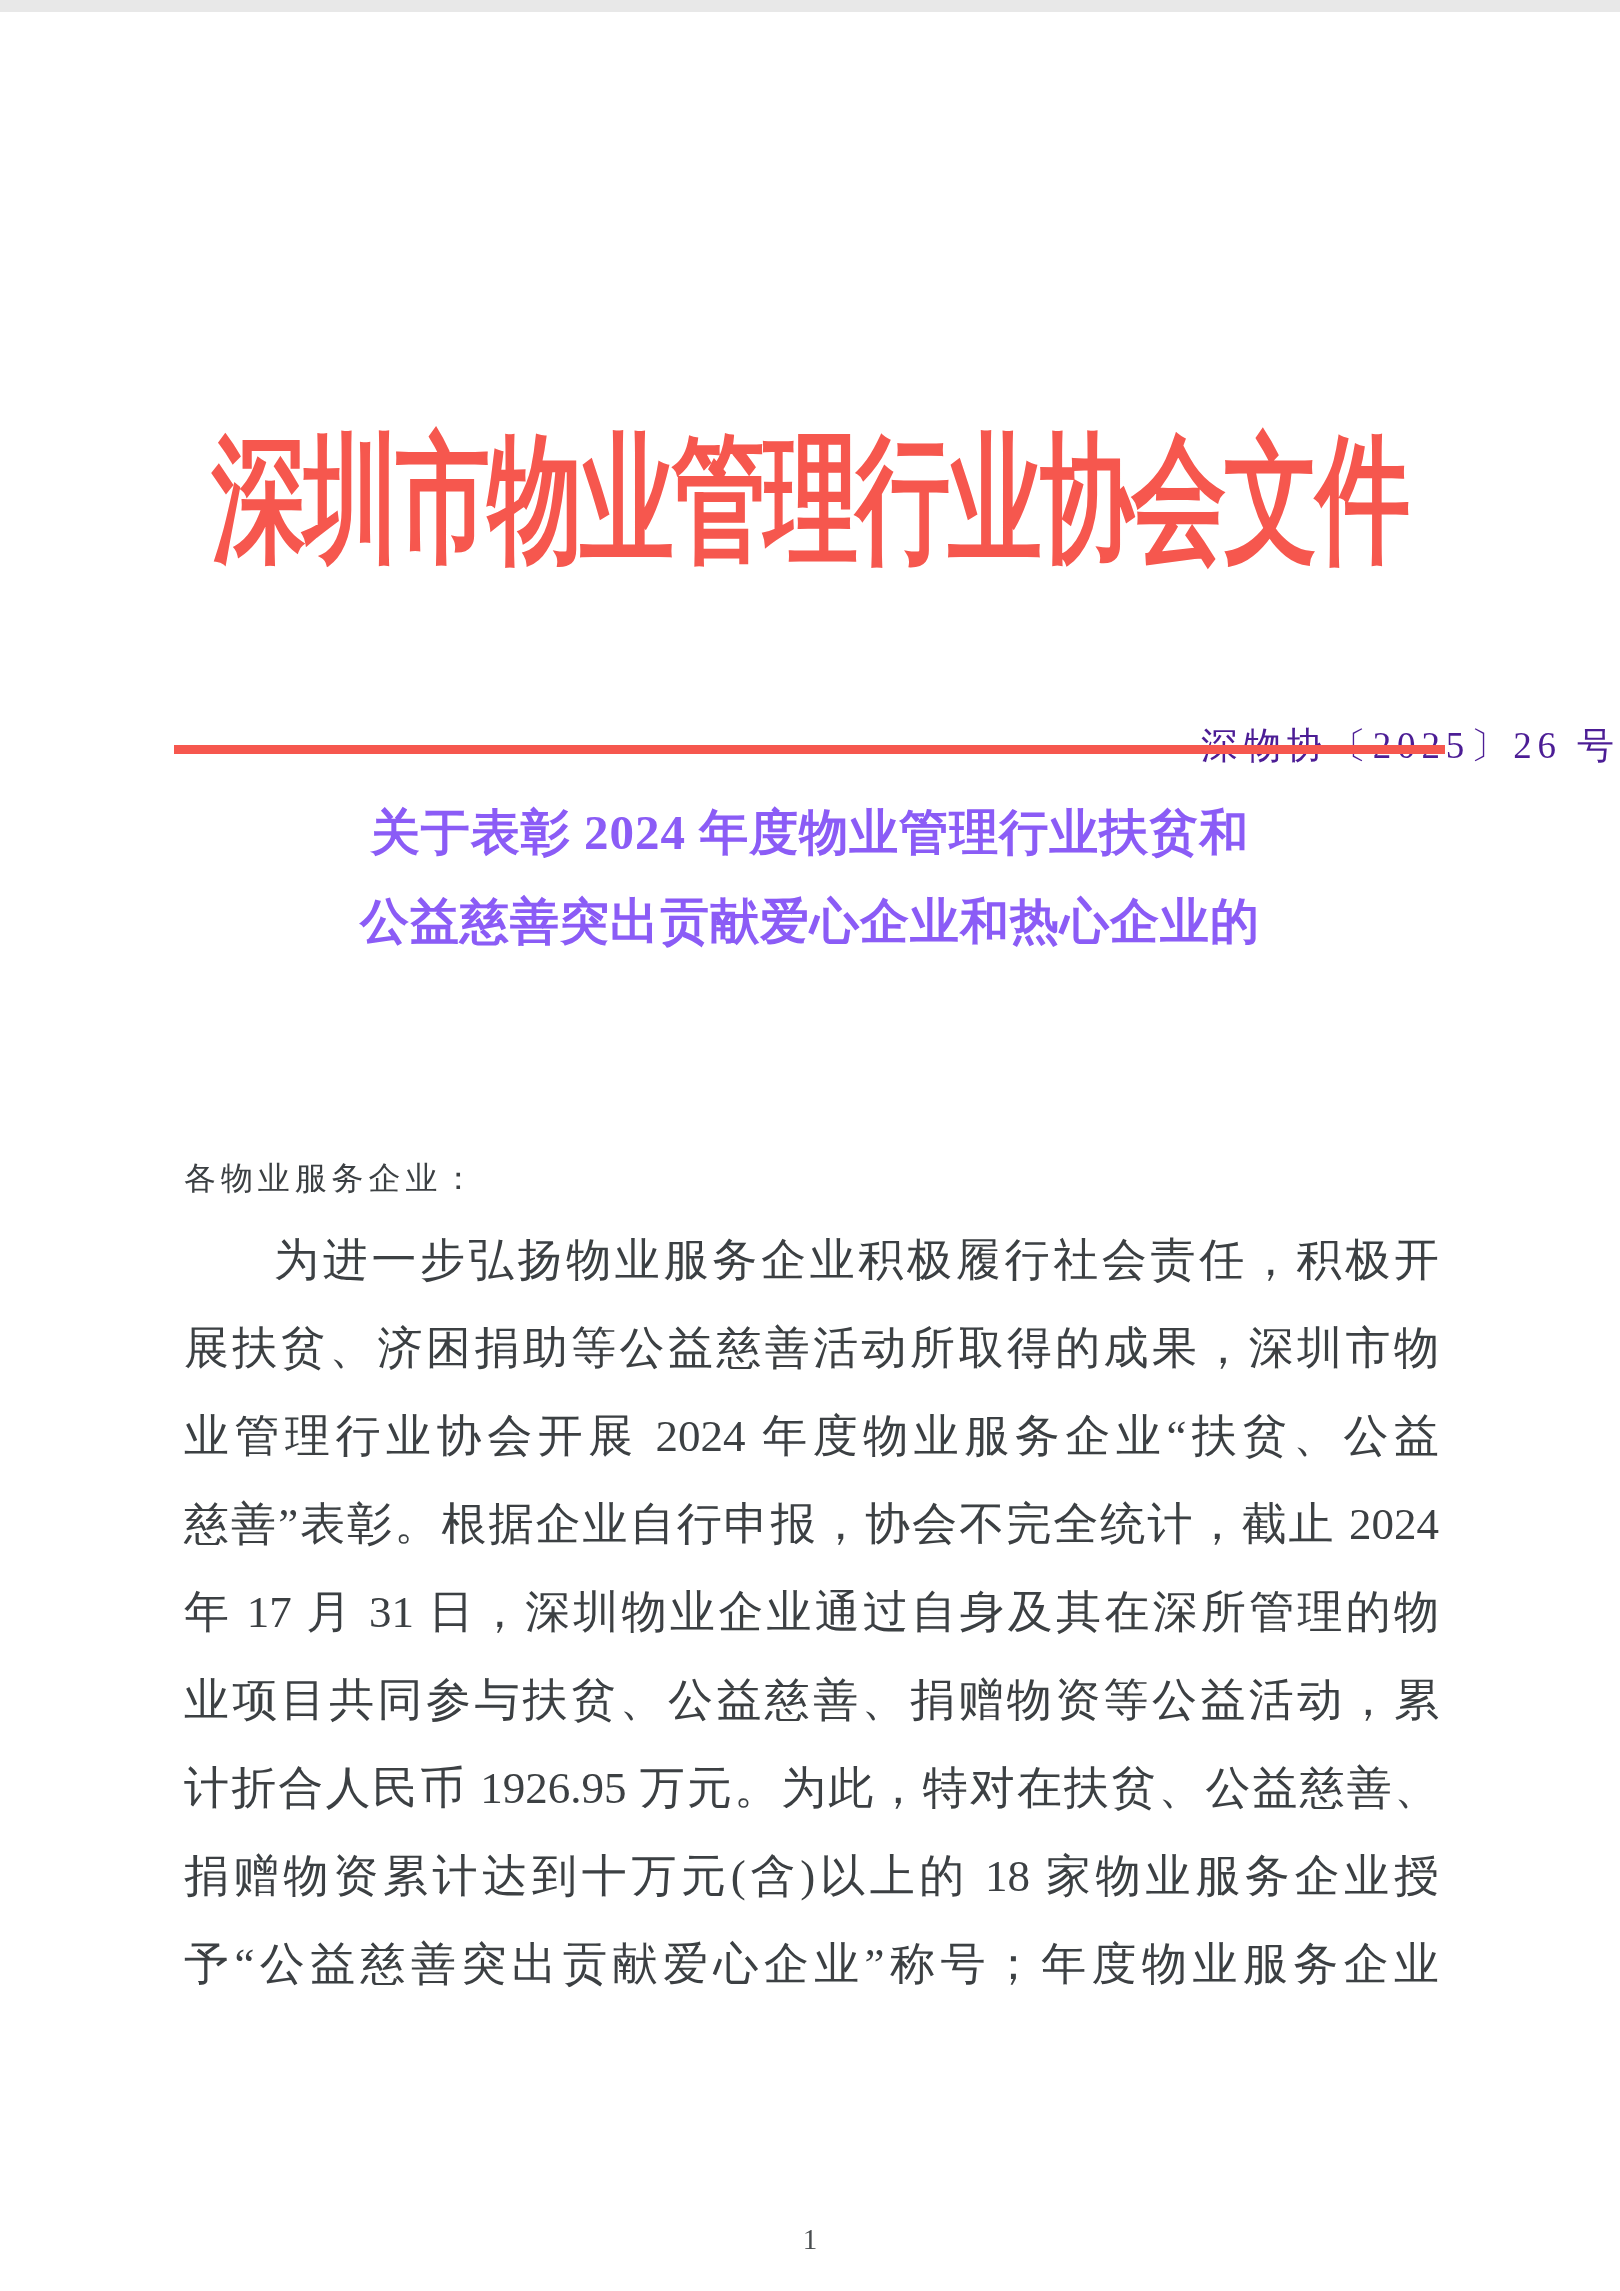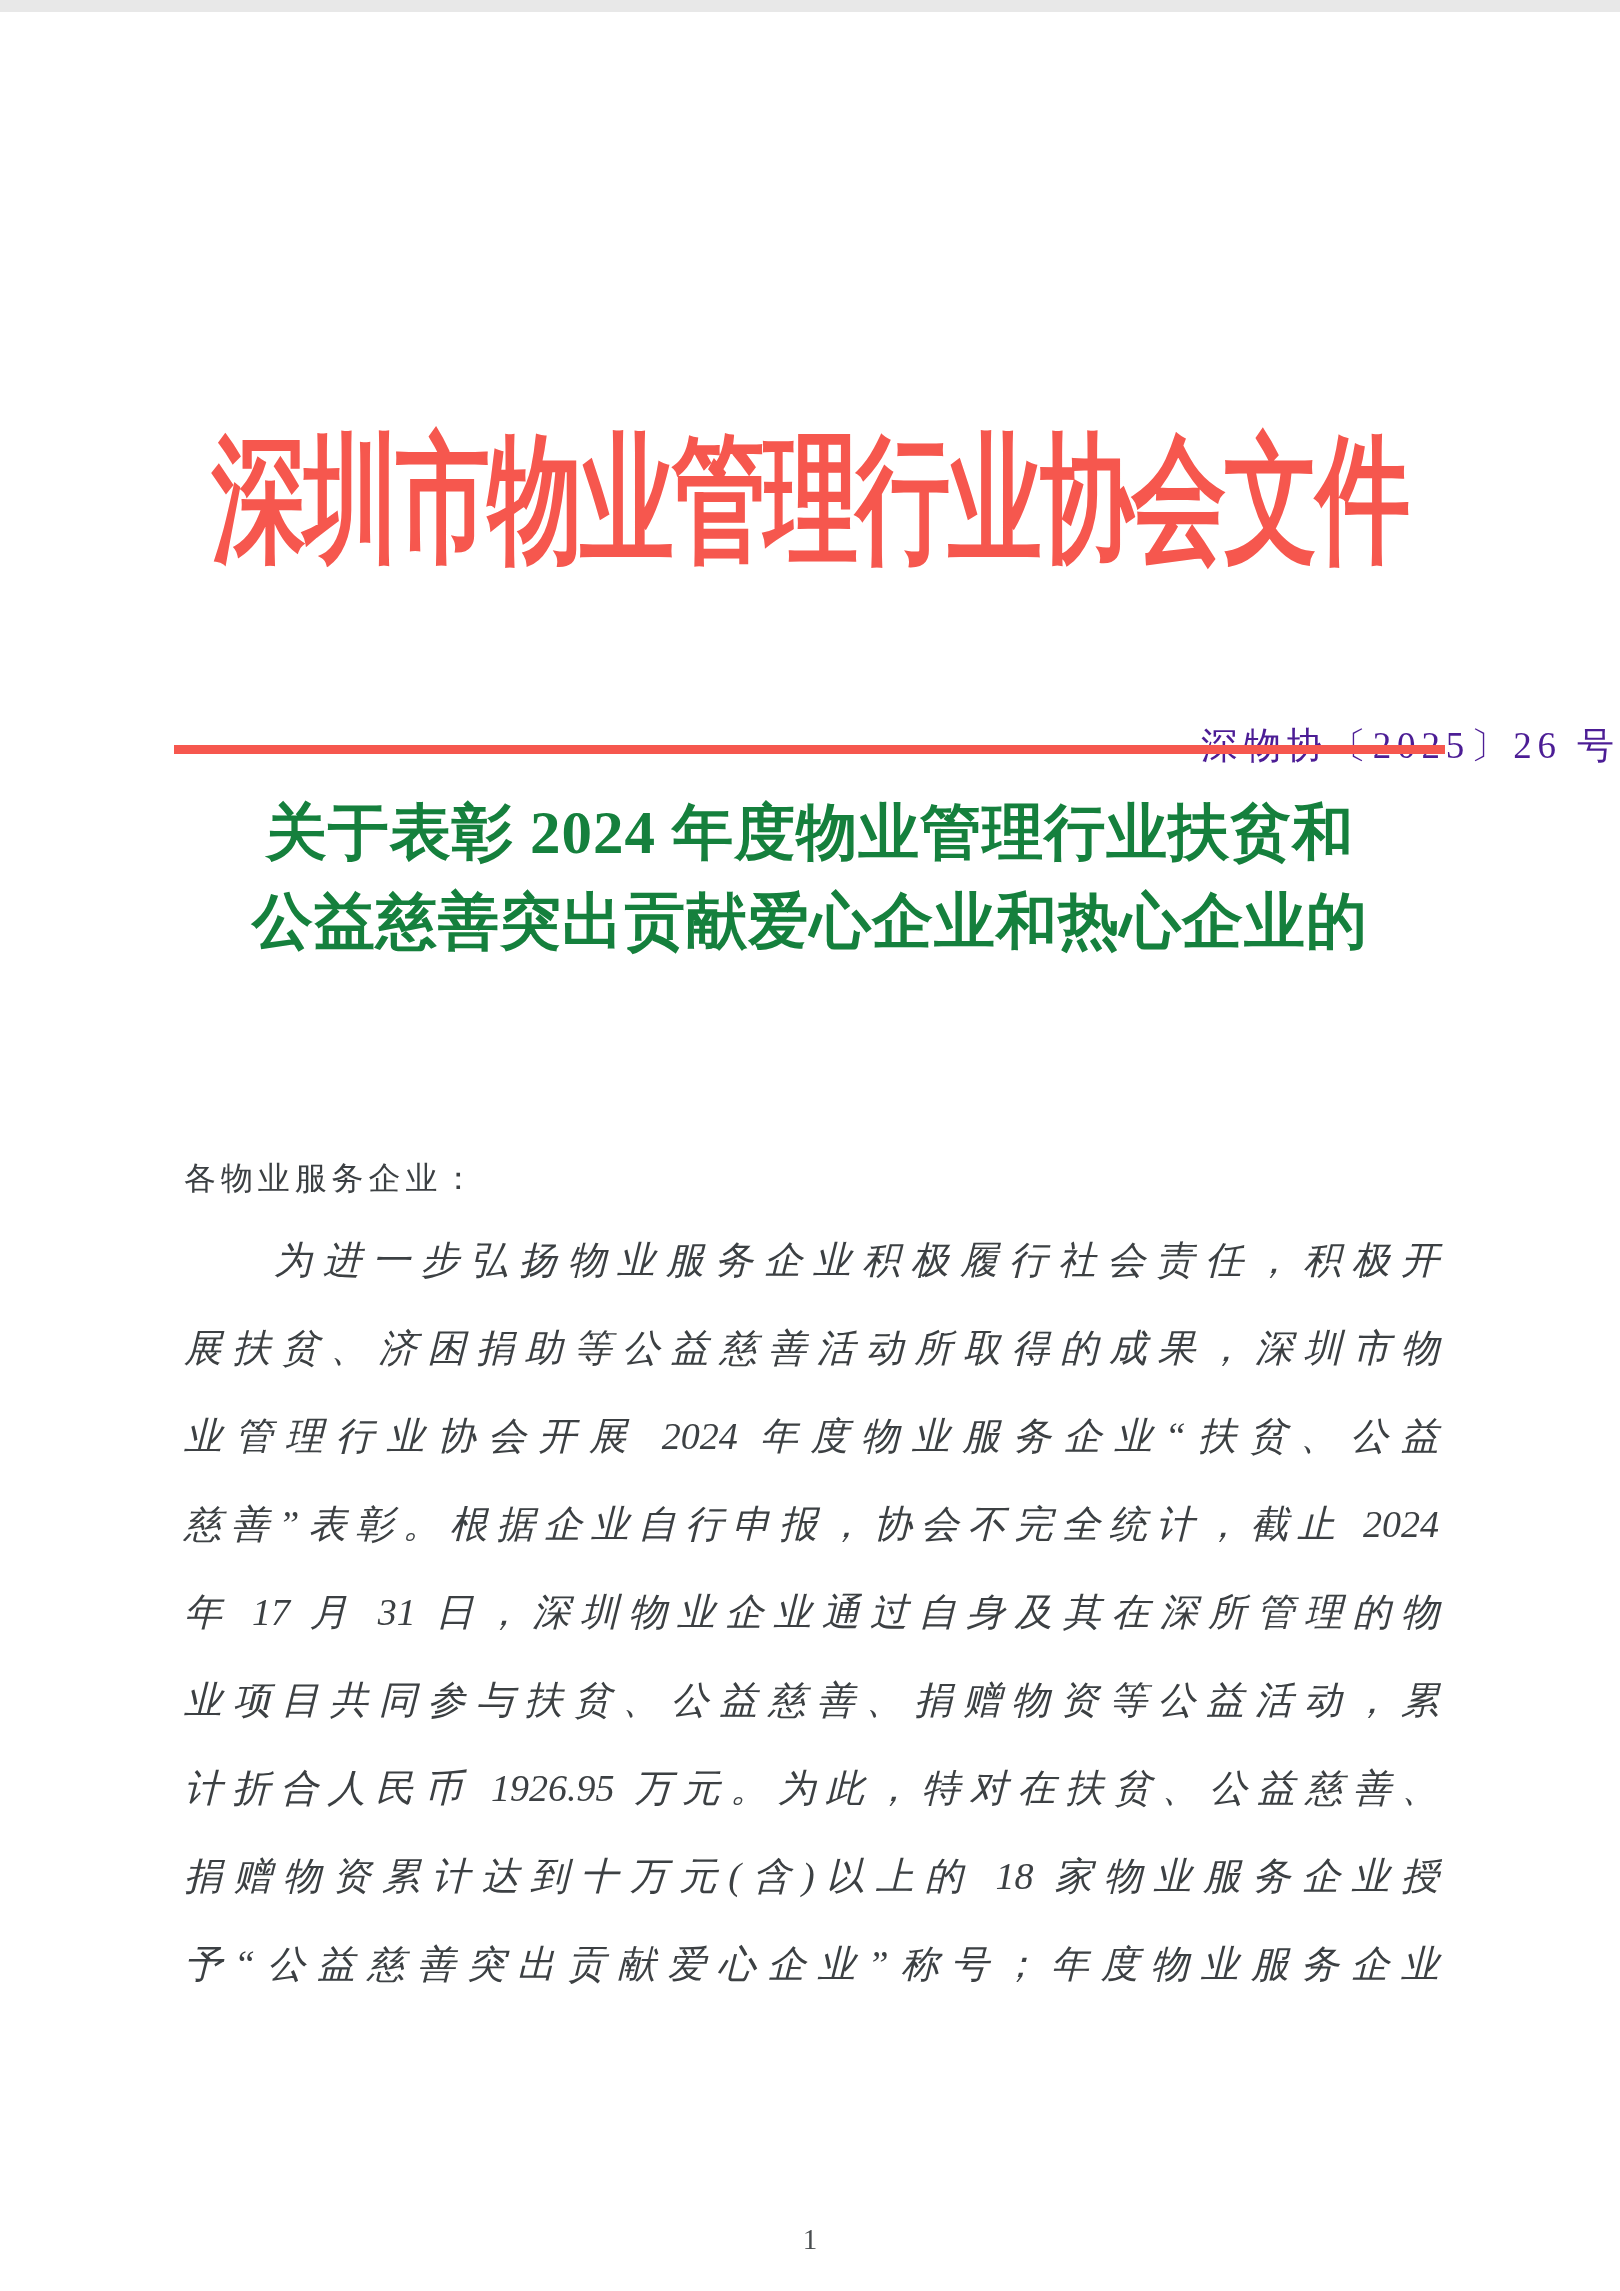--- a/index.html
+++ b/index.html
@@ -29,36 +29,35 @@
     letter-spacing:5.9px;
     color:#4c1d95;
   }
   .red-line{
     position:absolute;top:733px;left:174px;width:1271px;height:8.8px;
     background:var(--accent);
   }
   .doc-title{
     position:absolute;top:776px;left:0;right:0;
     text-align:center;
-    font-size:61px;font-weight:bold;
+    font-size:49px;font-weight:bold;
     line-height:89px;
-    color:#15803d;
+    color:#8b5cf6;
     letter-spacing:1px;
   }
   .greeting{
     position:absolute;top:1145px;left:184px;
     font-size:32px;
     color:#3c4043;
     letter-spacing:4.9px;
   }
   .body-block{
     position:absolute;top:1204px;left:184px;width:1255px;
     color:#3c4043;
-    font-size:38px;
-    font-style:italic;
+    font-size:45px;
   }
   .bl{
     height:88px;line-height:88px;
     text-align:justify;
     -moz-text-align-last:justify;
     text-align-last:justify;
     white-space:nowrap;
   }
   .bl.indent{padding-left:90px;}
   .page-num{

